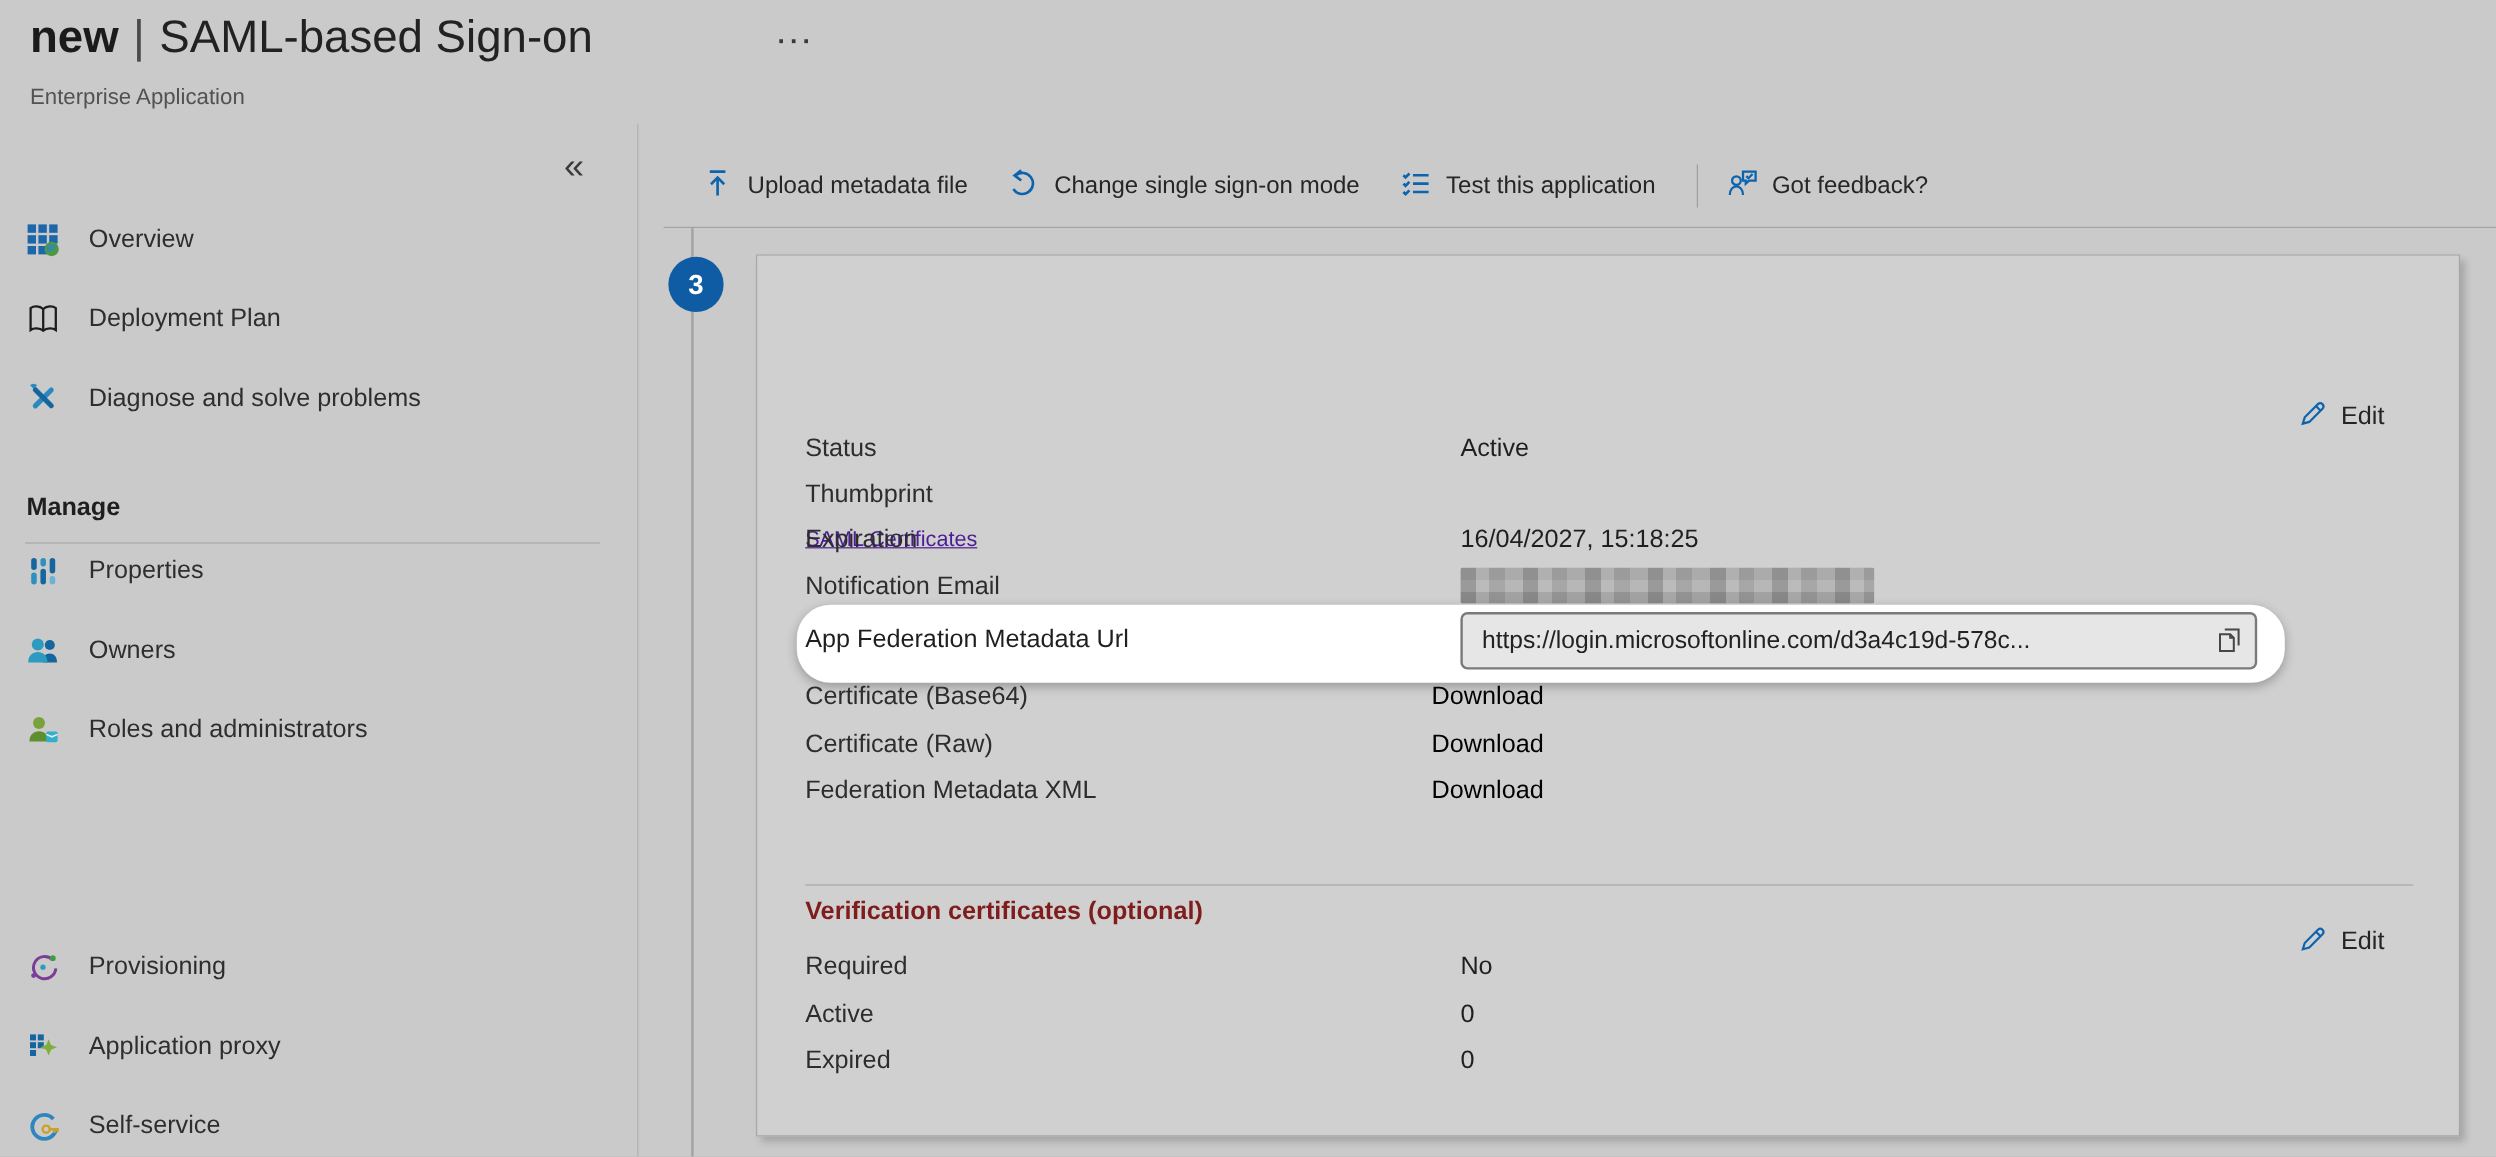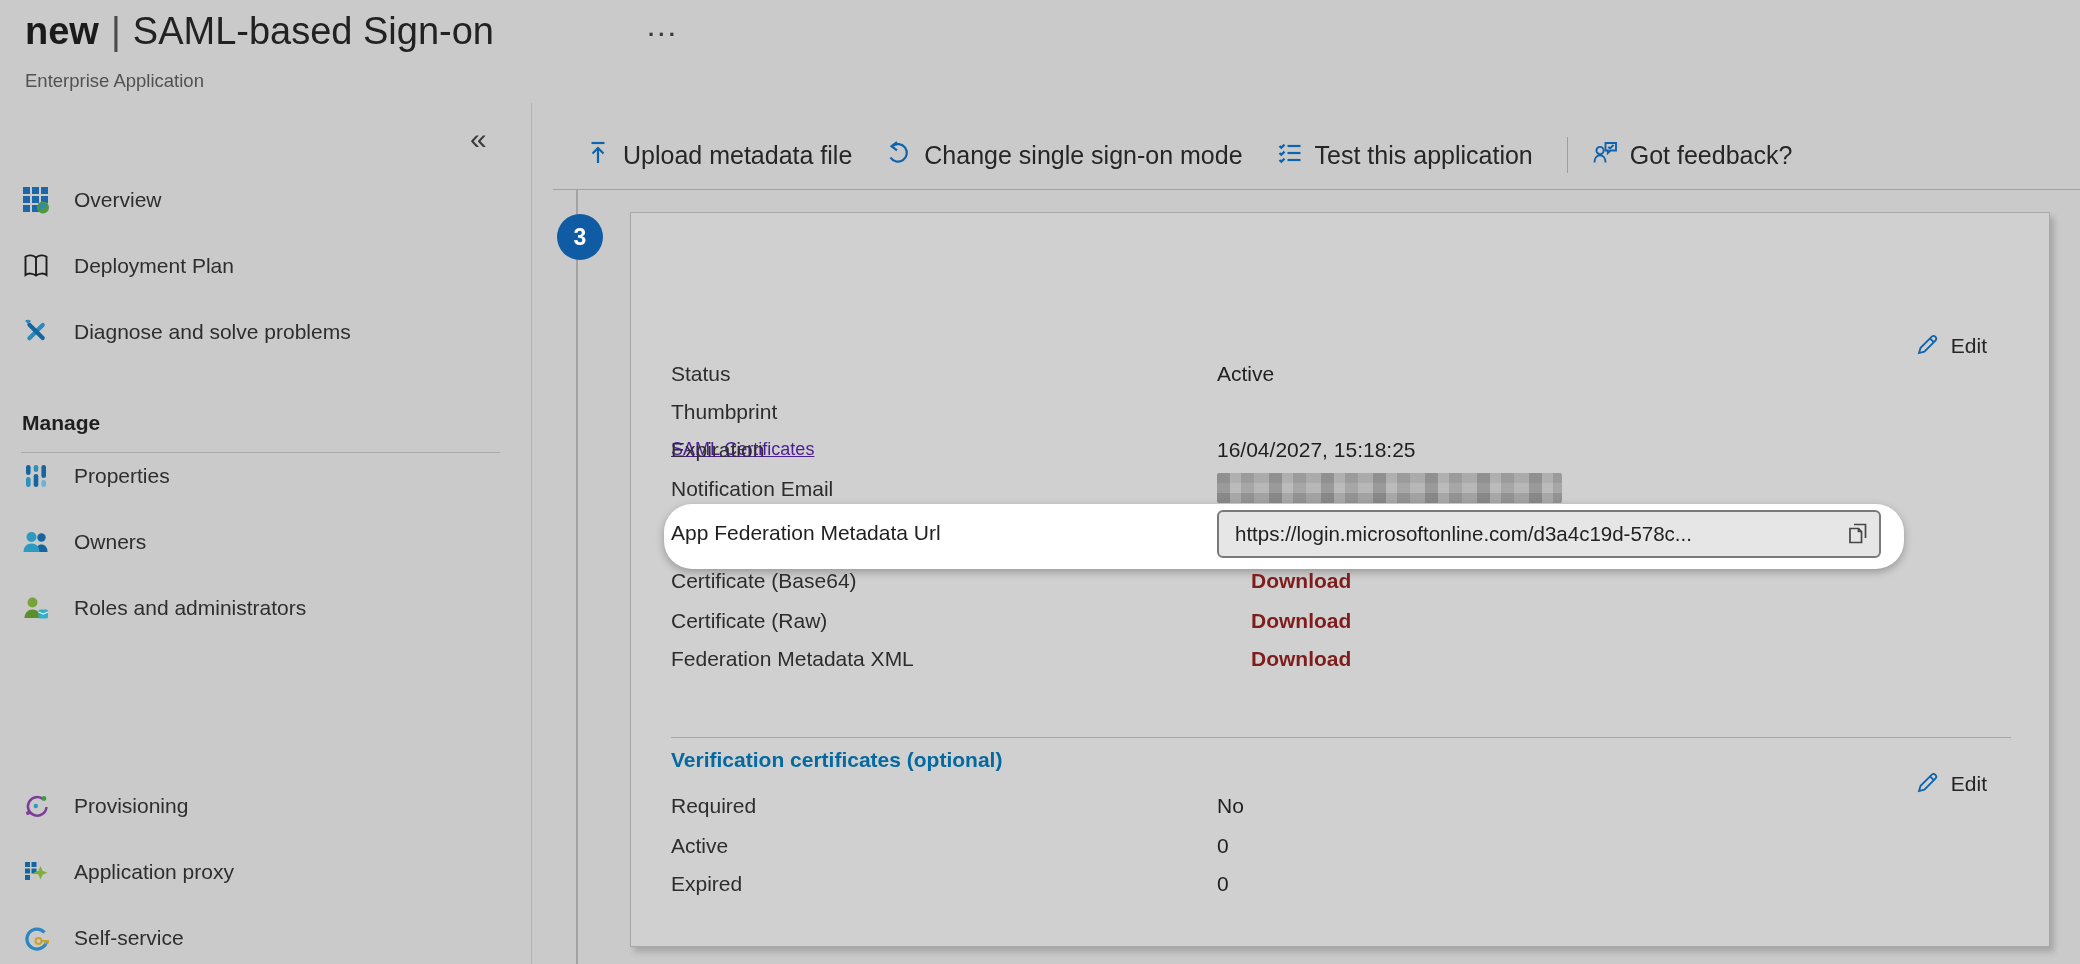--- a/index.html
+++ b/index.html
@@ -25,43 +25,43 @@
   #sb-g0{top:172px}#sb-g1{top:238px}#sb-g2{top:304px}
   .sb-section{position:absolute;left:22px;top:411px;font-size:21px;font-weight:700;color:#1f1f1f;}
   .sb-sec-divider{position:absolute;left:21px;top:452px;width:479px;height:1px;background:#a9a8a8;}
   #sb-m0{top:448px}#sb-m1{top:514px}#sb-m2{top:580px}#sb-m3{top:646px}#sb-m4{top:712px}
   #sb-m5{top:778px}#sb-m6{top:844px}#sb-m7{top:910px}
 
   
   .toolbar{position:absolute;left:585px;top:131px;height:48px;display:flex;align-items:center;}
   .tb-item{display:flex;align-items:center;margin-right:34px;cursor:pointer;}
   .tb-item svg{margin-right:12px;}
-  .tb-item .tx{font-size:25px;color:#262626;white-space:nowrap;}
+  .tb-item .tx{font-size:20px;color:#262626;white-space:nowrap;}
   .tb-sep{width:1px;height:36px;background:#9f9e9e;margin:0 24px 0 0;}
   .toolbar-divider{position:absolute;left:553px;top:189px;width:1527px;height:1px;background:#a3a2a2;}
 
   
   .timeline{position:absolute;left:576px;top:190px;width:2px;height:774px;background:#a3a2a2;}
   .step-badge{position:absolute;left:557px;top:214px;width:46px;height:46px;border-radius:50%;
               background:#0f5ca5;color:#fff;font-size:23px;font-weight:700;
               display:flex;align-items:center;justify-content:center;z-index:3;}
   .card{position:absolute;left:630px;top:212px;width:1420px;height:735px;background:#d1d0d0;
         border:1px solid #a9a8a8;box-shadow:4px 5px 6px rgba(0,0,0,.18);}
   .card-title{position:absolute;left:40px;top:226px;font-size:18px;color:#4c1d95;text-decoration:underline;}
-  .sec-heading{position:absolute;left:40px;font-size:21px;font-weight:700;color:#0369a1;}
+  .sec-heading{position:absolute;left:40px;font-size:21px;font-weight:700;color:#7f1d1d;}
   #tok-head{top:303px}
   #ver-head{top:535px}
   .edit-link{position:absolute;right:62px;display:flex;align-items:center;gap:10px;cursor:pointer;}
   .edit-link .tx{font-size:21px;color:#242424;}
   #edit-1{top:118px}
   #edit-2{top:556px}
   .row{position:absolute;left:0;width:100%;height:30px;font-size:21px;}
   .row .lbl{position:absolute;left:40px;top:2px;color:#2d2d2d;white-space:nowrap;}
   .row .val{position:absolute;left:586px;top:2px;color:#1f1f1f;white-space:nowrap;}
-  .row .link{position:absolute;left:620px;top:2px;color:#7f1d1d;cursor:pointer;text-decoration:none;white-space:nowrap;font-weight:bold;}
+  .row .link{position:absolute;left:562px;top:2px;color:#000000;cursor:pointer;text-decoration:none;white-space:nowrap;}
   #row-status{top:147px}#row-thumb{top:185px}#row-exp{top:223px}#row-email{top:262px}
   #row-b64{top:354px}#row-raw{top:394px}#row-xml{top:432px}
   #row-req{top:579px}#row-act{top:619px}#row-expd{top:657px}
   .mosaic{position:absolute;left:586px;top:-2px;width:345px;height:30px;border-radius:2px;
     background:
      repeating-linear-gradient(90deg, rgba(40,40,40,.18) 0 13px, rgba(255,255,255,.10) 13px 24px,
         rgba(40,40,40,.09) 24px 37px, rgba(255,255,255,.05) 37px 52px),
      repeating-linear-gradient(0deg, #9e9d9d 0 10px, #b4b3b3 10px 20px, #a8a7a7 20px 30px);}
   .hl-pill{position:absolute;left:33px;top:291px;width:1240px;height:65px;background:#ffffff;
            border-radius:28px;box-shadow:0 3px 9px rgba(0,0,0,.28);}

